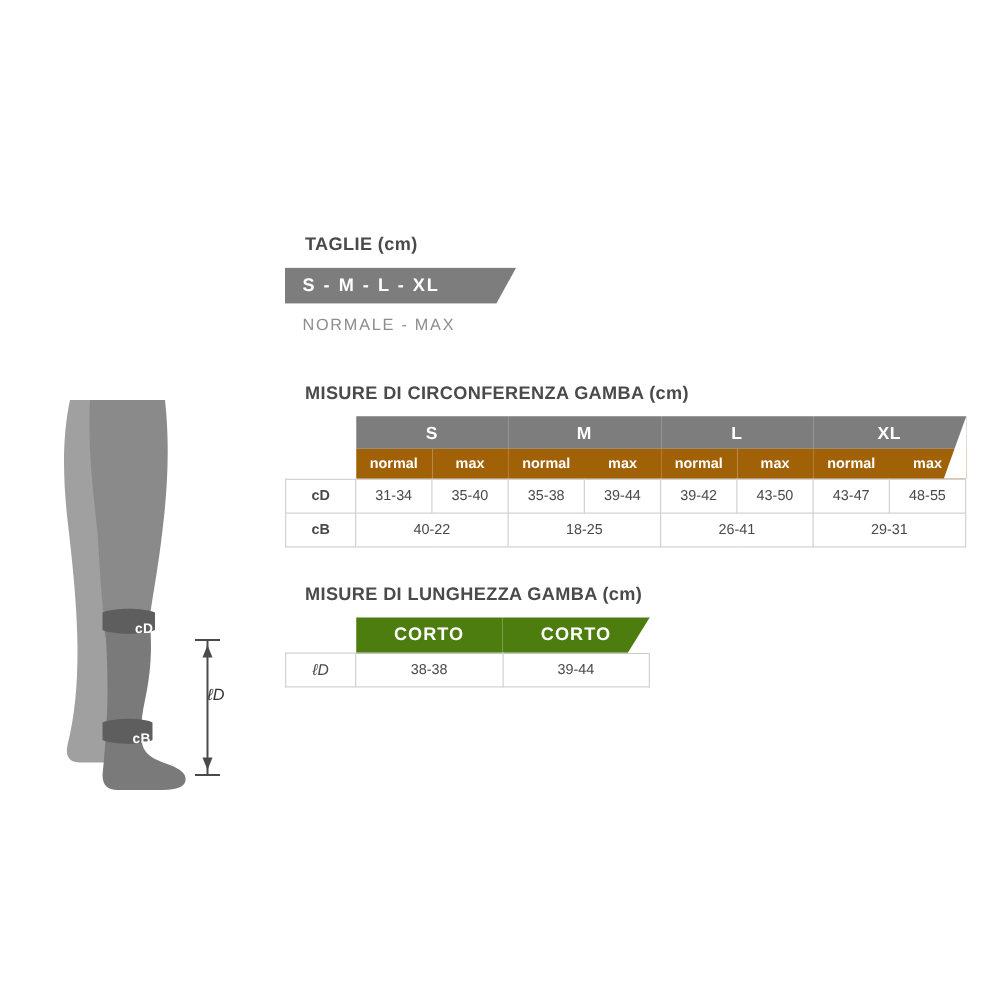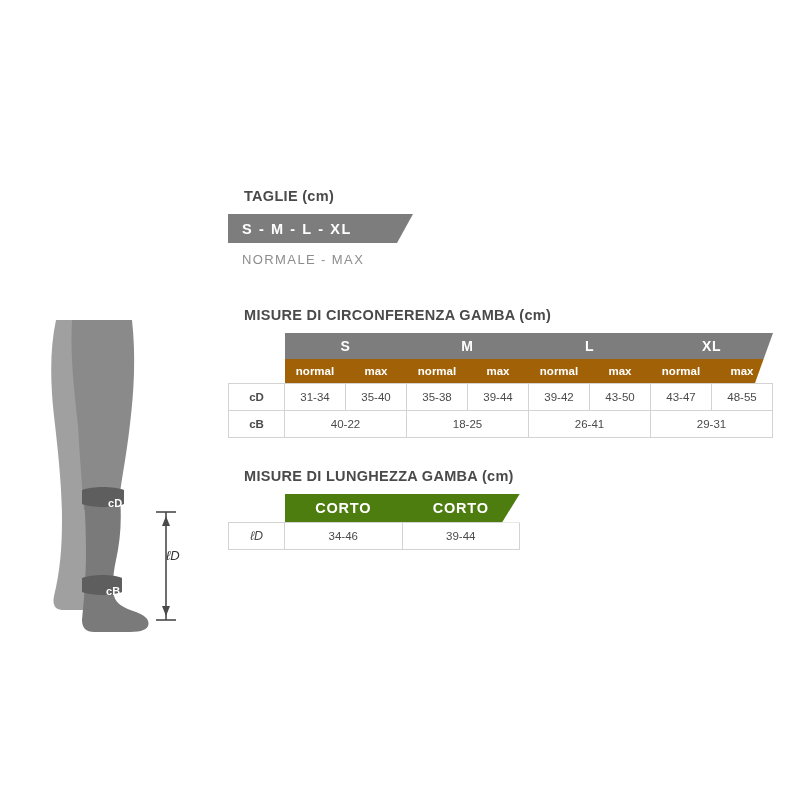--- a/index.html
+++ b/index.html
@@ -268,21 +268,21 @@
             <col span="2">
           </colgroup>
           <tbody>
             <tr class="lunghezza-hdr">
               <td class="blank"></td>
               <td>CORTO</td>
               <td>CORTO</td>
             </tr>
             <tr>
               <td class="rowlabel italic-label">ℓD</td>
-              <td>34-46</td>
+              <td>38-38</td>
               <td>39-44</td>
             </tr>
           </tbody>
         </table>
         <div class="angle-cut small"></div>
       </div>
     </div>
 
   </div>
 </div>

